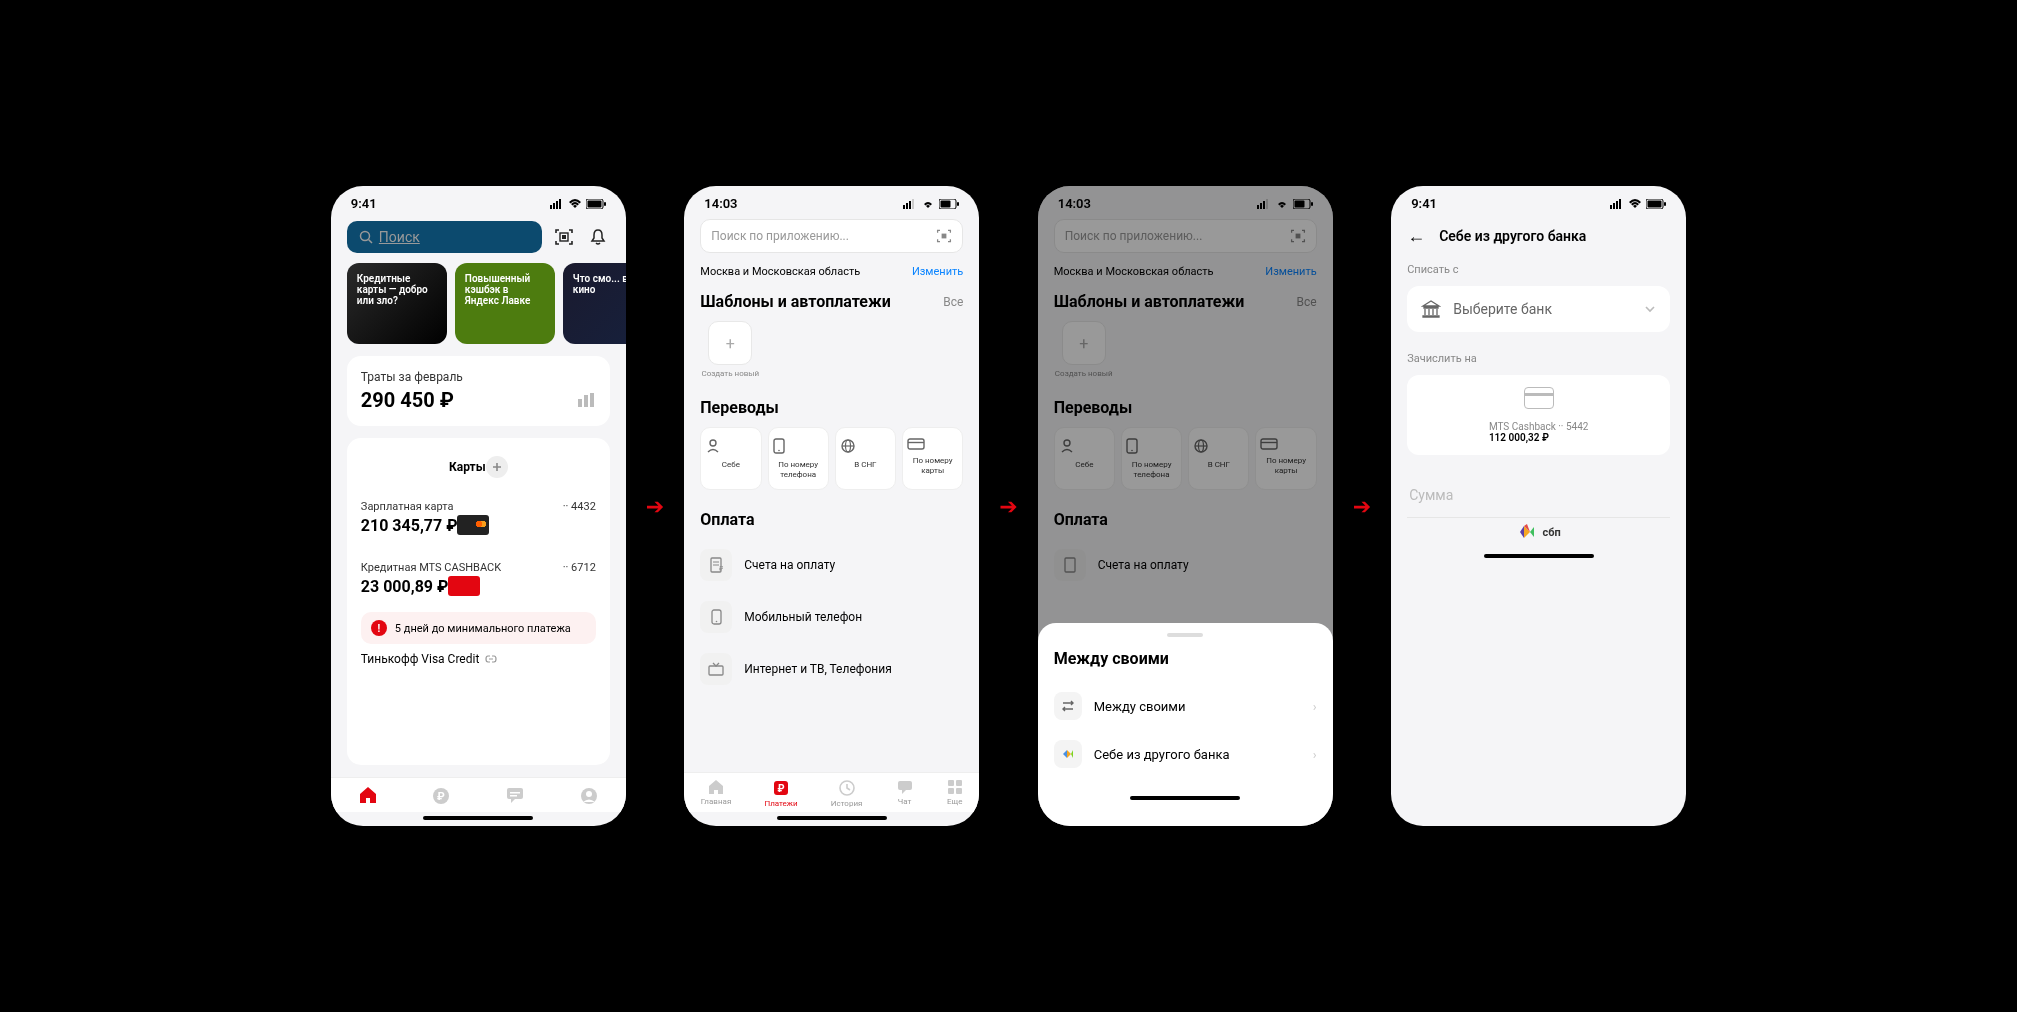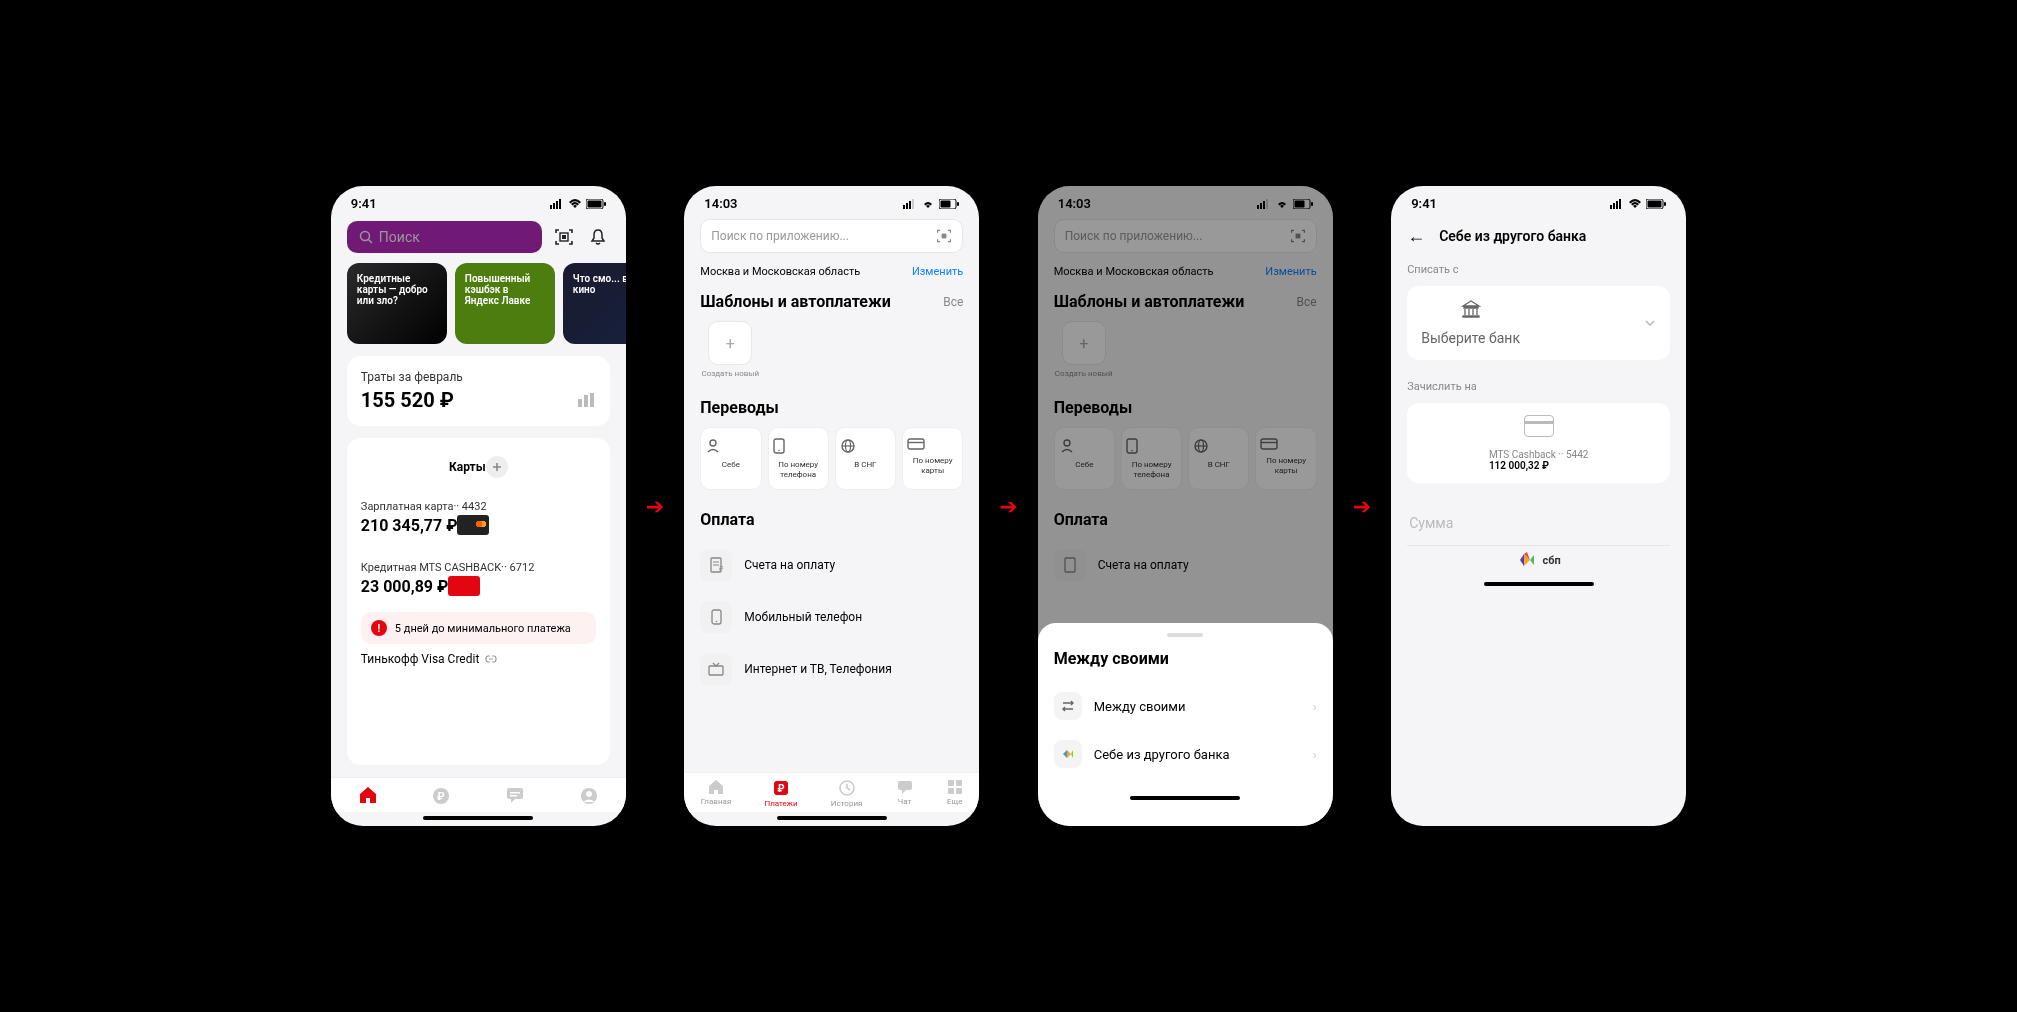--- a/index.html
+++ b/index.html
@@ -4,34 +4,34 @@
 <style>
   * { box-sizing: border-box; margin: 0; padding: 0; font-family: -apple-system, BlinkMacSystemFont, 'Segoe UI', Roboto, sans-serif; }
   body { background: #000; padding: 40px 20px; display: flex; align-items: center; justify-content: center; gap: 20px; min-height: 100vh; }
   .phone { width: 295px; height: 640px; background: #f5f5f7; border-radius: 32px; overflow: hidden; display: flex; flex-direction: column; position: relative; }
   .arrow { color: #e30611; font-size: 22px; padding: 0 0px; }
   
   .status-bar { display: flex; justify-content: space-between; align-items: center; padding: 10px 20px 4px; font-size: 13px; font-weight: 600; }
   .status-right { display: flex; gap: 4px; align-items: center; font-size: 11px; }
   
   .search-row { display: flex; align-items: center; gap: 10px; padding: 6px 16px 10px; }
-  .search-pill { flex: 1; background: #701a75; border-radius: 10px; padding: 8px 12px; display: flex; align-items: center; gap: 6px; color: #999; font-size: 14px; }
+  .search-pill { flex: 1; background: #0c4a6e; border-radius: 10px; padding: 8px 12px; display: flex; align-items: center; gap: 6px; color: #999; font-size: 14px; text-decoration: underline; }
   .icon-btn { width: 24px; height: 24px; display: flex; align-items: center; justify-content: center; color: #222; }
   .stories { display: flex; gap: 8px; padding: 0 16px 12px; overflow: hidden; }
   .story { width: 100px; height: 81px; border-radius: 12px; padding: 10px; font-size: 10px; font-weight: 600; color: #fff; position: relative; flex-shrink: 0; }
   .story1 { background: linear-gradient(135deg, #2a2a2a, #000); }
   .story2 { background: #4d7c0f; }
   .story3 { background: linear-gradient(135deg, #1a1a2e, #16213e); }
   .card-white { background: #fff; border-radius: 14px; margin: 0 16px 12px; padding: 14px; }
   .spend-label { font-size: 12px; color: #333; margin-bottom: 4px; }
   .spend-amt { font-size: 20px; font-weight: 700; display: flex; justify-content: space-between; align-items: center; }
   .section-hdr { display: flex; justify-content: center; align-items: center; padding: 4px 0 14px; font-size: 12px; font-weight: 700; }
   .plus-circle { width: 22px; height: 22px; border-radius: 50%; background: #eee; display: flex; align-items: center; justify-content: center; color: #666; font-size: 14px; }
   .acct { padding: 8px 0; }
-  .acct-name { font-size: 11px; color: #333; display: flex; margin-bottom: 2px; }
+  .acct-name { font-size: 11px; color: #333; display: flex; justify-content: space-between; margin-bottom: 2px; }
   .acct-bal { font-size: 16px; font-weight: 700; display: flex; align-items: center; }
   .mini-card { width: 32px; height: 20px; border-radius: 3px; }
   .mc-black { background: #222; position: relative; }
   .mc-black::after { content: ""; position: absolute; right: 3px; top: 6px; width: 10px; height: 7px; background: radial-gradient(circle at 3px 3px, #ff5f00 3px, transparent 3px), radial-gradient(circle at 7px 3px, #f79e1b 3px, transparent 3px); }
   .mc-red { background: #e30611; }
   .warn-row { background: #fdf1f1; border-radius: 10px; padding: 8px 10px; display: flex; align-items: center; gap: 8px; font-size: 11px; margin-top: 8px; }
   .warn-dot { width: 16px; height: 16px; border-radius: 50%; background: #e30611; display: flex; align-items: center; justify-content: center; color: #fff; font-size: 10px; font-weight: 700; }
   .tinkoff-row { font-size: 12px; padding: 8px 0 0; display: flex; align-items: center; gap: 6px; }
   
   .tabbar { margin-top: auto; display: flex; justify-content: space-around; padding: 8px 0 6px; background: #fff; border-top: 1px solid #eee; }
@@ -62,21 +62,21 @@
   .sheet { position: absolute; left: 0; right: 0; bottom: 0; background: #fff; border-radius: 18px 18px 0 0; padding: 10px 16px 20px; }
   .sheet-handle { width: 36px; height: 4px; background: #ddd; border-radius: 4px; margin: 0 auto 12px; }
   .sheet-title { font-size: 16px; font-weight: 700; margin-bottom: 14px; }
   .sheet-item { display: flex; align-items: center; gap: 12px; padding: 10px 0; font-size: 13px; justify-content: space-between; }
   .sheet-left { display: flex; align-items: center; gap: 12px; }
   .sheet-ico { width: 28px; height: 28px; border-radius: 8px; background: #f4f4f4; display: flex; align-items: center; justify-content: center; font-size: 13px; }
   
   .back-row { display: flex; align-items: center; gap: 14px; padding: 10px 16px; font-size: 14px; font-weight: 600; }
   .label-sm { font-size: 11px; color: #888; padding: 6px 16px; }
   .select-bank { margin: 4px 16px 14px; background: #fff; border-radius: 12px; padding: 14px; display: flex; align-items: center; gap: 12px; justify-content: space-between; }
-  .sb-left { display: flex; align-items: center; gap: 12px; color: #666; font-size: 14px; flex-direction: column; }
+  .sb-left { display: flex; align-items: center; gap: 12px; color: #666; font-size: 14px; }
   .dest-card { margin: 4px 16px 14px; background: #fff; border-radius: 12px; padding: 12px 14px; display: flex; align-items: center; gap: 12px; flex-direction: column; }
   .dest-ico { width: 30px; height: 22px; border: 1.5px solid #bbb; border-radius: 4px; position: relative; }
   .dest-ico::after { content: ""; position: absolute; left: 0; right: 0; top: 5px; height: 3px; background: #bbb; }
   .dest-name { font-size: 10px; color: #888; }
   .dest-bal { font-size: 10px; font-weight: 600; }
   .amount-field { margin: 4px 16px; padding: 14px 2px; border-bottom: 1px solid #e6e6e6; color: #bbb; font-size: 14px; }
   .transfer-btn { margin: auto 16px 12px; background: #eee; color: #aaa; text-align: center; padding: 14px; border-radius: 12px; font-size: 14px; font-weight: 600; }
   .sbp-logo { text-align: center; margin-bottom: 8px; font-size: 11px; color: #333; display: flex; align-items: center; justify-content: center; gap: 6px; font-weight: 700; }
   svg { display: block; }
 </style>
@@ -134,21 +134,21 @@
     </div>
   </div>
   <div class="stories">
     <div class="story story1"><span>Кредитные карты — добро или зло?</span></div>
     <div class="story story2"><span>Повышенный кэшбэк в Яндекс Лавке</span></div>
     <div class="story story3"><span>Что смо... в кино</span></div>
   </div>
   <div class="card-white">
     <div class="spend-label">Траты за февраль</div>
     <div class="spend-amt">
-      <span>155 520 ₽</span>
+      <span>290 450 ₽</span>
       <span>
         <svg width="18" height="14" viewBox="0 0 18 14">
             <rect x="0" y="6" width="4" height="8" fill="#bbb"></rect>
             <rect x="6" y="2" width="4" height="12" fill="#bbb"></rect>
             <rect x="12" y="0" width="4" height="14" fill="#bbb"></rect>
           </svg>
       </span>
     </div>
   </div>
   <div class="card-white" style="flex:1; overflow:hidden;">

